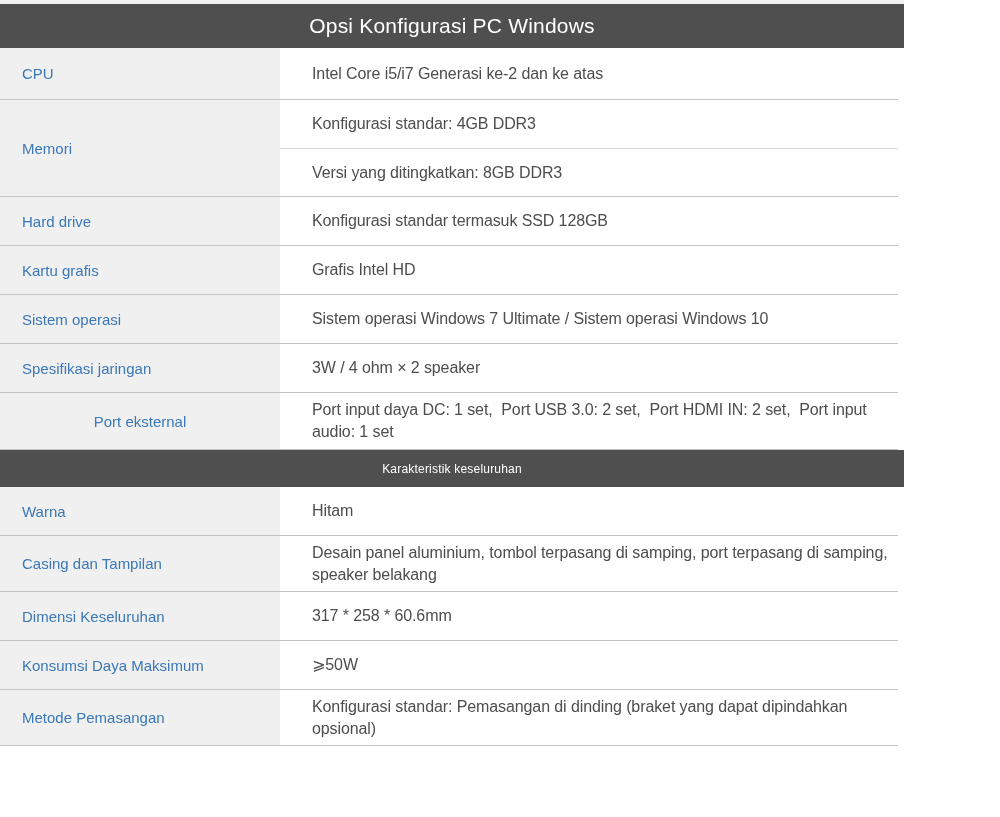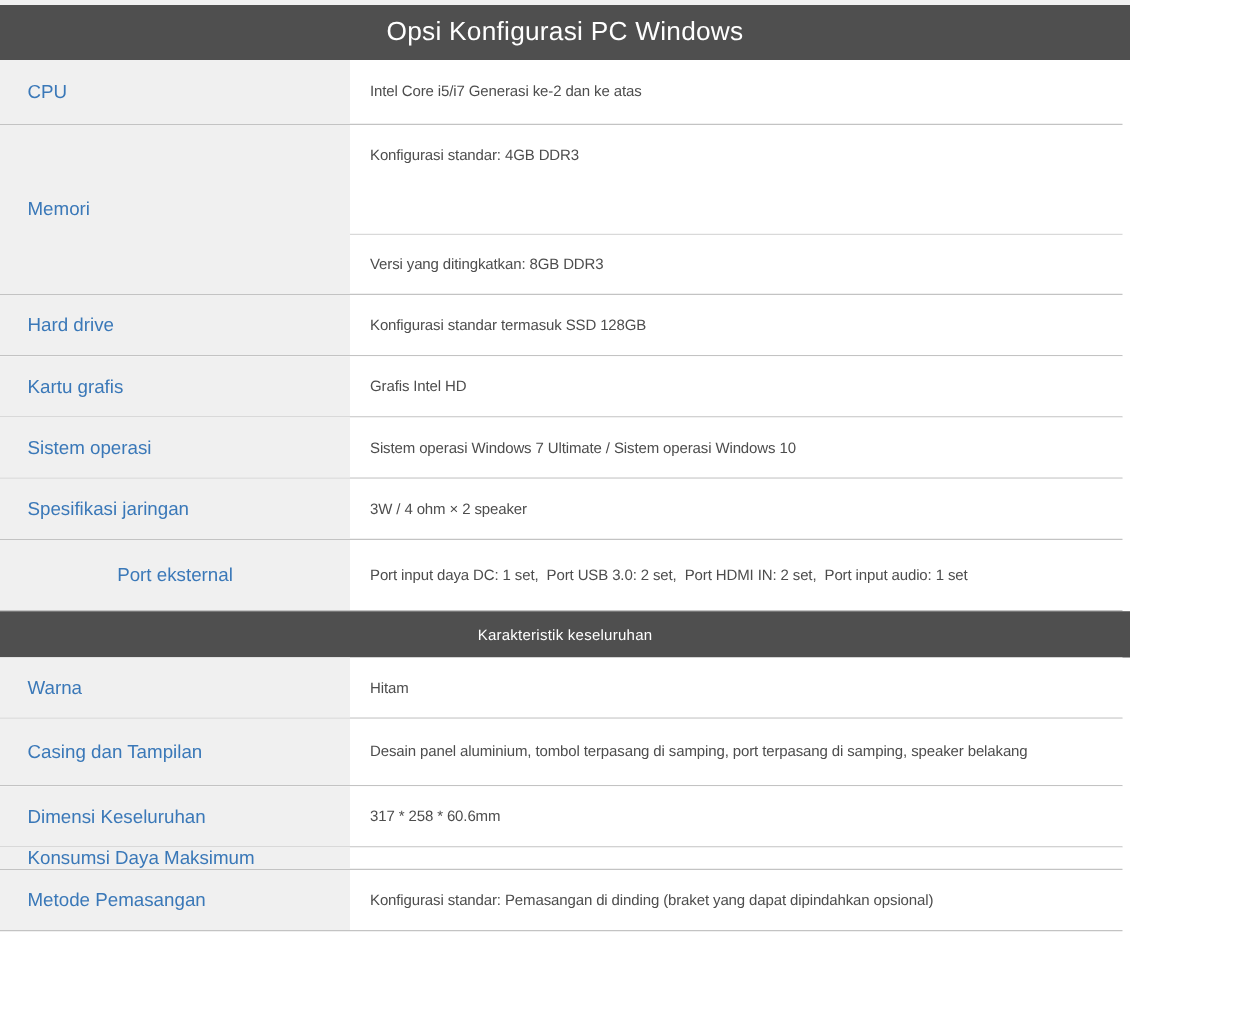--- a/index.html
+++ b/index.html
@@ -34,25 +34,25 @@
     width:280px;flex:0 0 280px;background:var(--label-bg);
     display:flex;align-items:center;
     padding:0 6px 0 22px;box-sizing:border-box;
     color:var(--accent);font-size:15px;
   }
   .label-cell.center{justify-content:center;padding:0;text-align:center;}
   .values{flex:1;display:flex;flex-direction:column;min-width:0;}
   .sub{
     flex:1;display:flex;align-items:center;
     min-height:48px;box-sizing:border-box;
-    padding:6px 8px 6px 16px;
-    color:var(--value-fg);font-size:12px;line-height:1.35;
+    padding:6px 8px 6px 32px;
+    color:var(--value-fg);font-size:16px;line-height:1.35;
     white-space:pre-wrap;letter-spacing:-0.1px;
   }
-  .sub + .sub{border-top:1px solid var(--line-light);margin-top:39px;}
+  .sub + .sub{border-top:1px solid var(--line-light);}
   .mh51{min-height:51px;}
   .mh53{min-height:53px;}
   .mh56{min-height:56px;}
 </style>
 </head>
 <body>
 
 <div class="page">
   <div class="top-strip"></div>
 
@@ -136,20 +136,23 @@
 
     <div class="row">
       <div class="label-cell">Dimensi Keseluruhan</div>
       <div class="values">
         <div class="sub">317 * 258 * 60.6mm</div>
       </div>
     </div>
 
     <div class="row">
       <div class="label-cell">Konsumsi Daya Maksimum</div>
+      <div class="values">
+        <div class="sub">⩾50W</div>
+      </div>
     </div>
 
     <div class="row">
       <div class="label-cell">Metode Pemasangan</div>
       <div class="values">
         <div class="sub">Konfigurasi standar: Pemasangan di dinding (braket yang dapat dipindahkan opsional)</div>
       </div>
     </div>
 
   </div>

